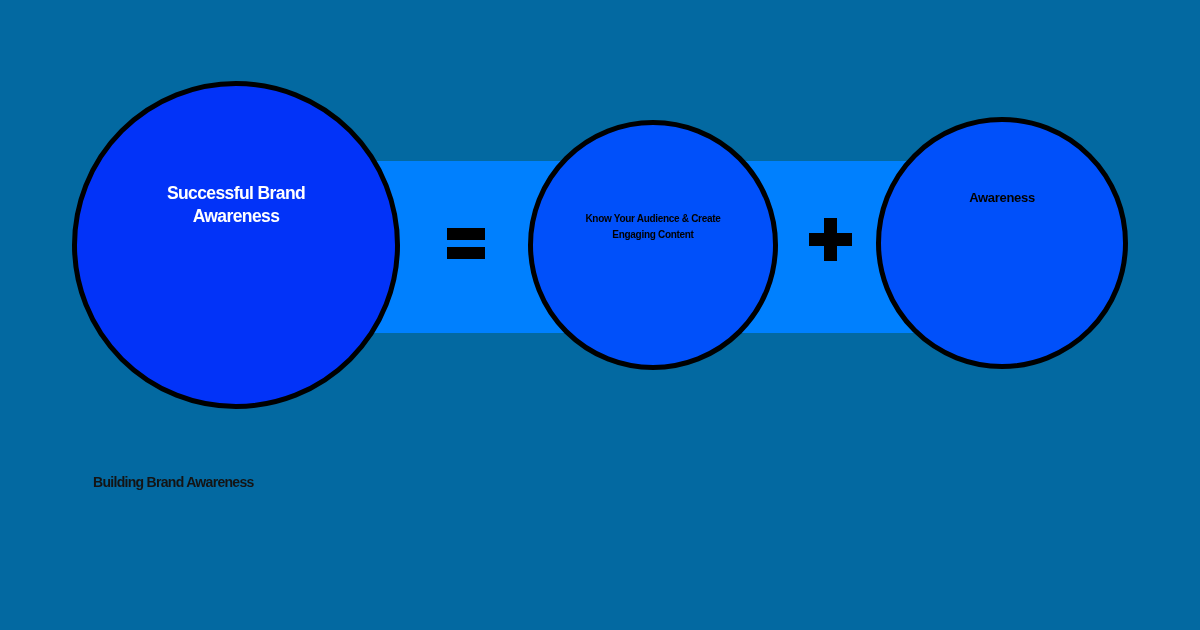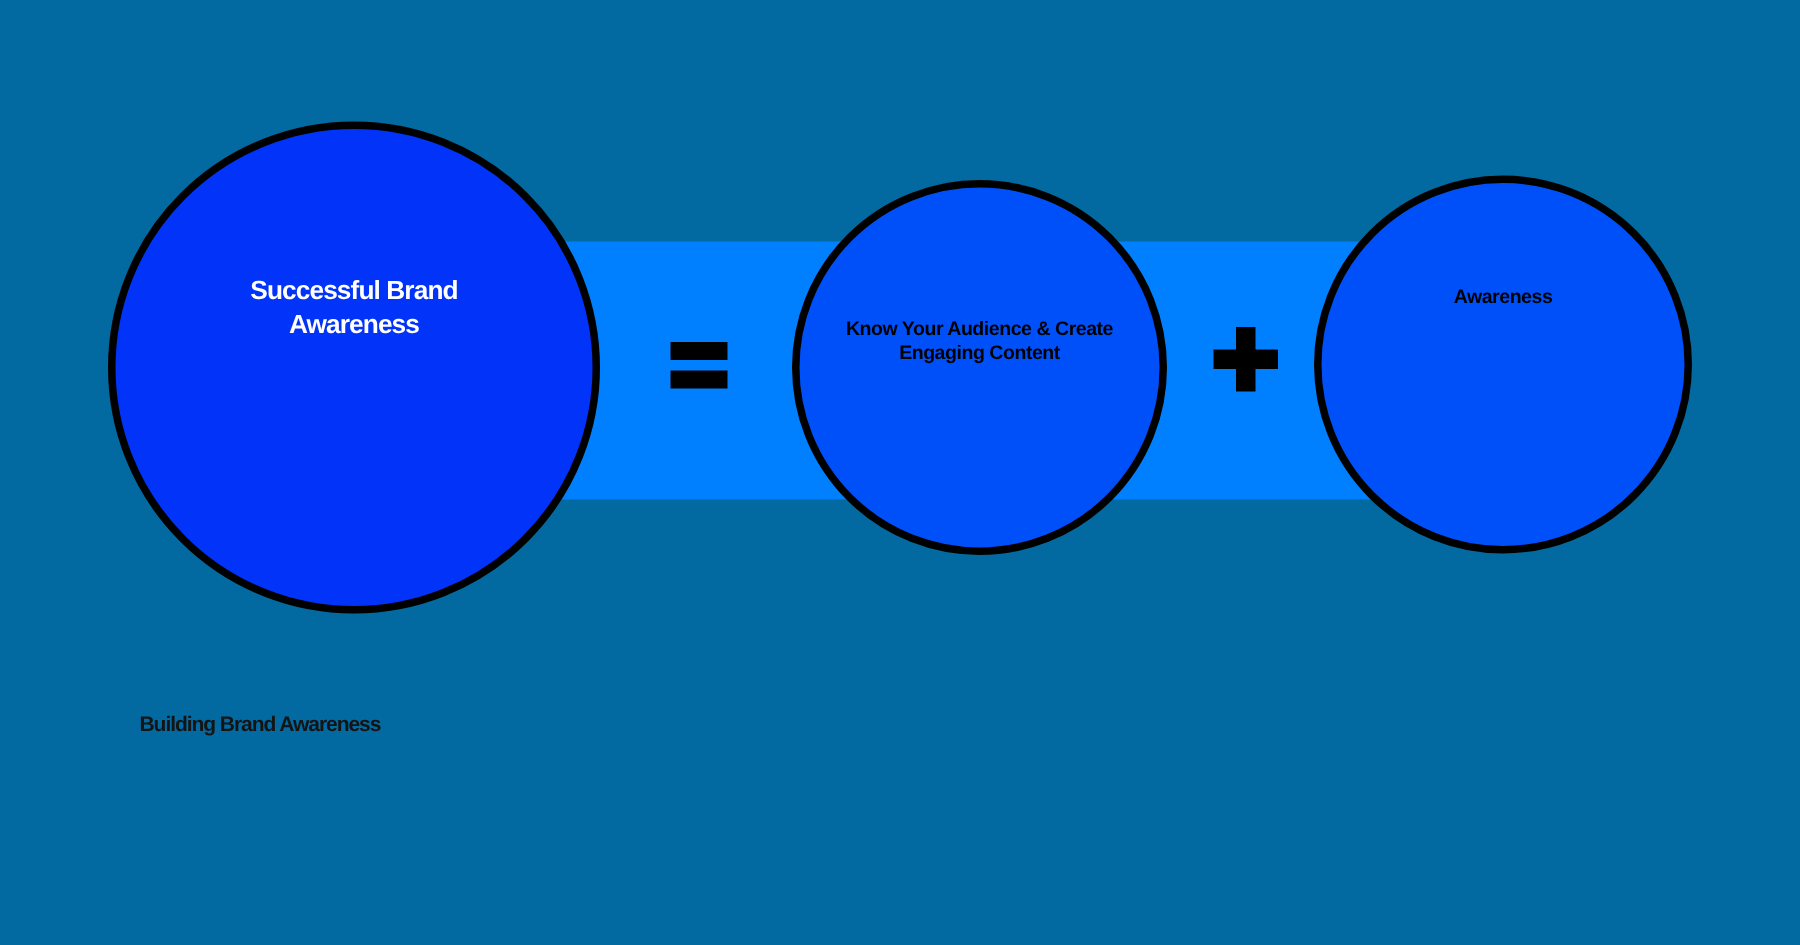--- a/index.html
+++ b/index.html
@@ -43,21 +43,21 @@
     text-align: center;
     font-weight: bold;
   }
   .node-label span { display: block; white-space: nowrap; }
   .t1 {
     left: 72px; top: 182px; width: 328px;
     color: #ffffff; font-size: 17.5px; line-height: 23px; letter-spacing: -0.6px;
   }
   .t2 {
     left: 528px; top: 211px; width: 250px;
-    color: #000000; font-size: 13px; line-height: 16px; letter-spacing: -0.3px;
+    color: #000000; font-size: 10px; line-height: 16px; letter-spacing: -0.3px;
   }
   .t3 {
     left: 876px; top: 190px; width: 252px;
     color: #000000; font-size: 13px; line-height: 16px; letter-spacing: -0.3px;
   }
   
   .op { position: absolute; z-index: 2; }
   .op i { font-style: normal; }
   .equals { left: 447px; top: 228px; width: 38px; height: 31px; }
   .equals .bar {

